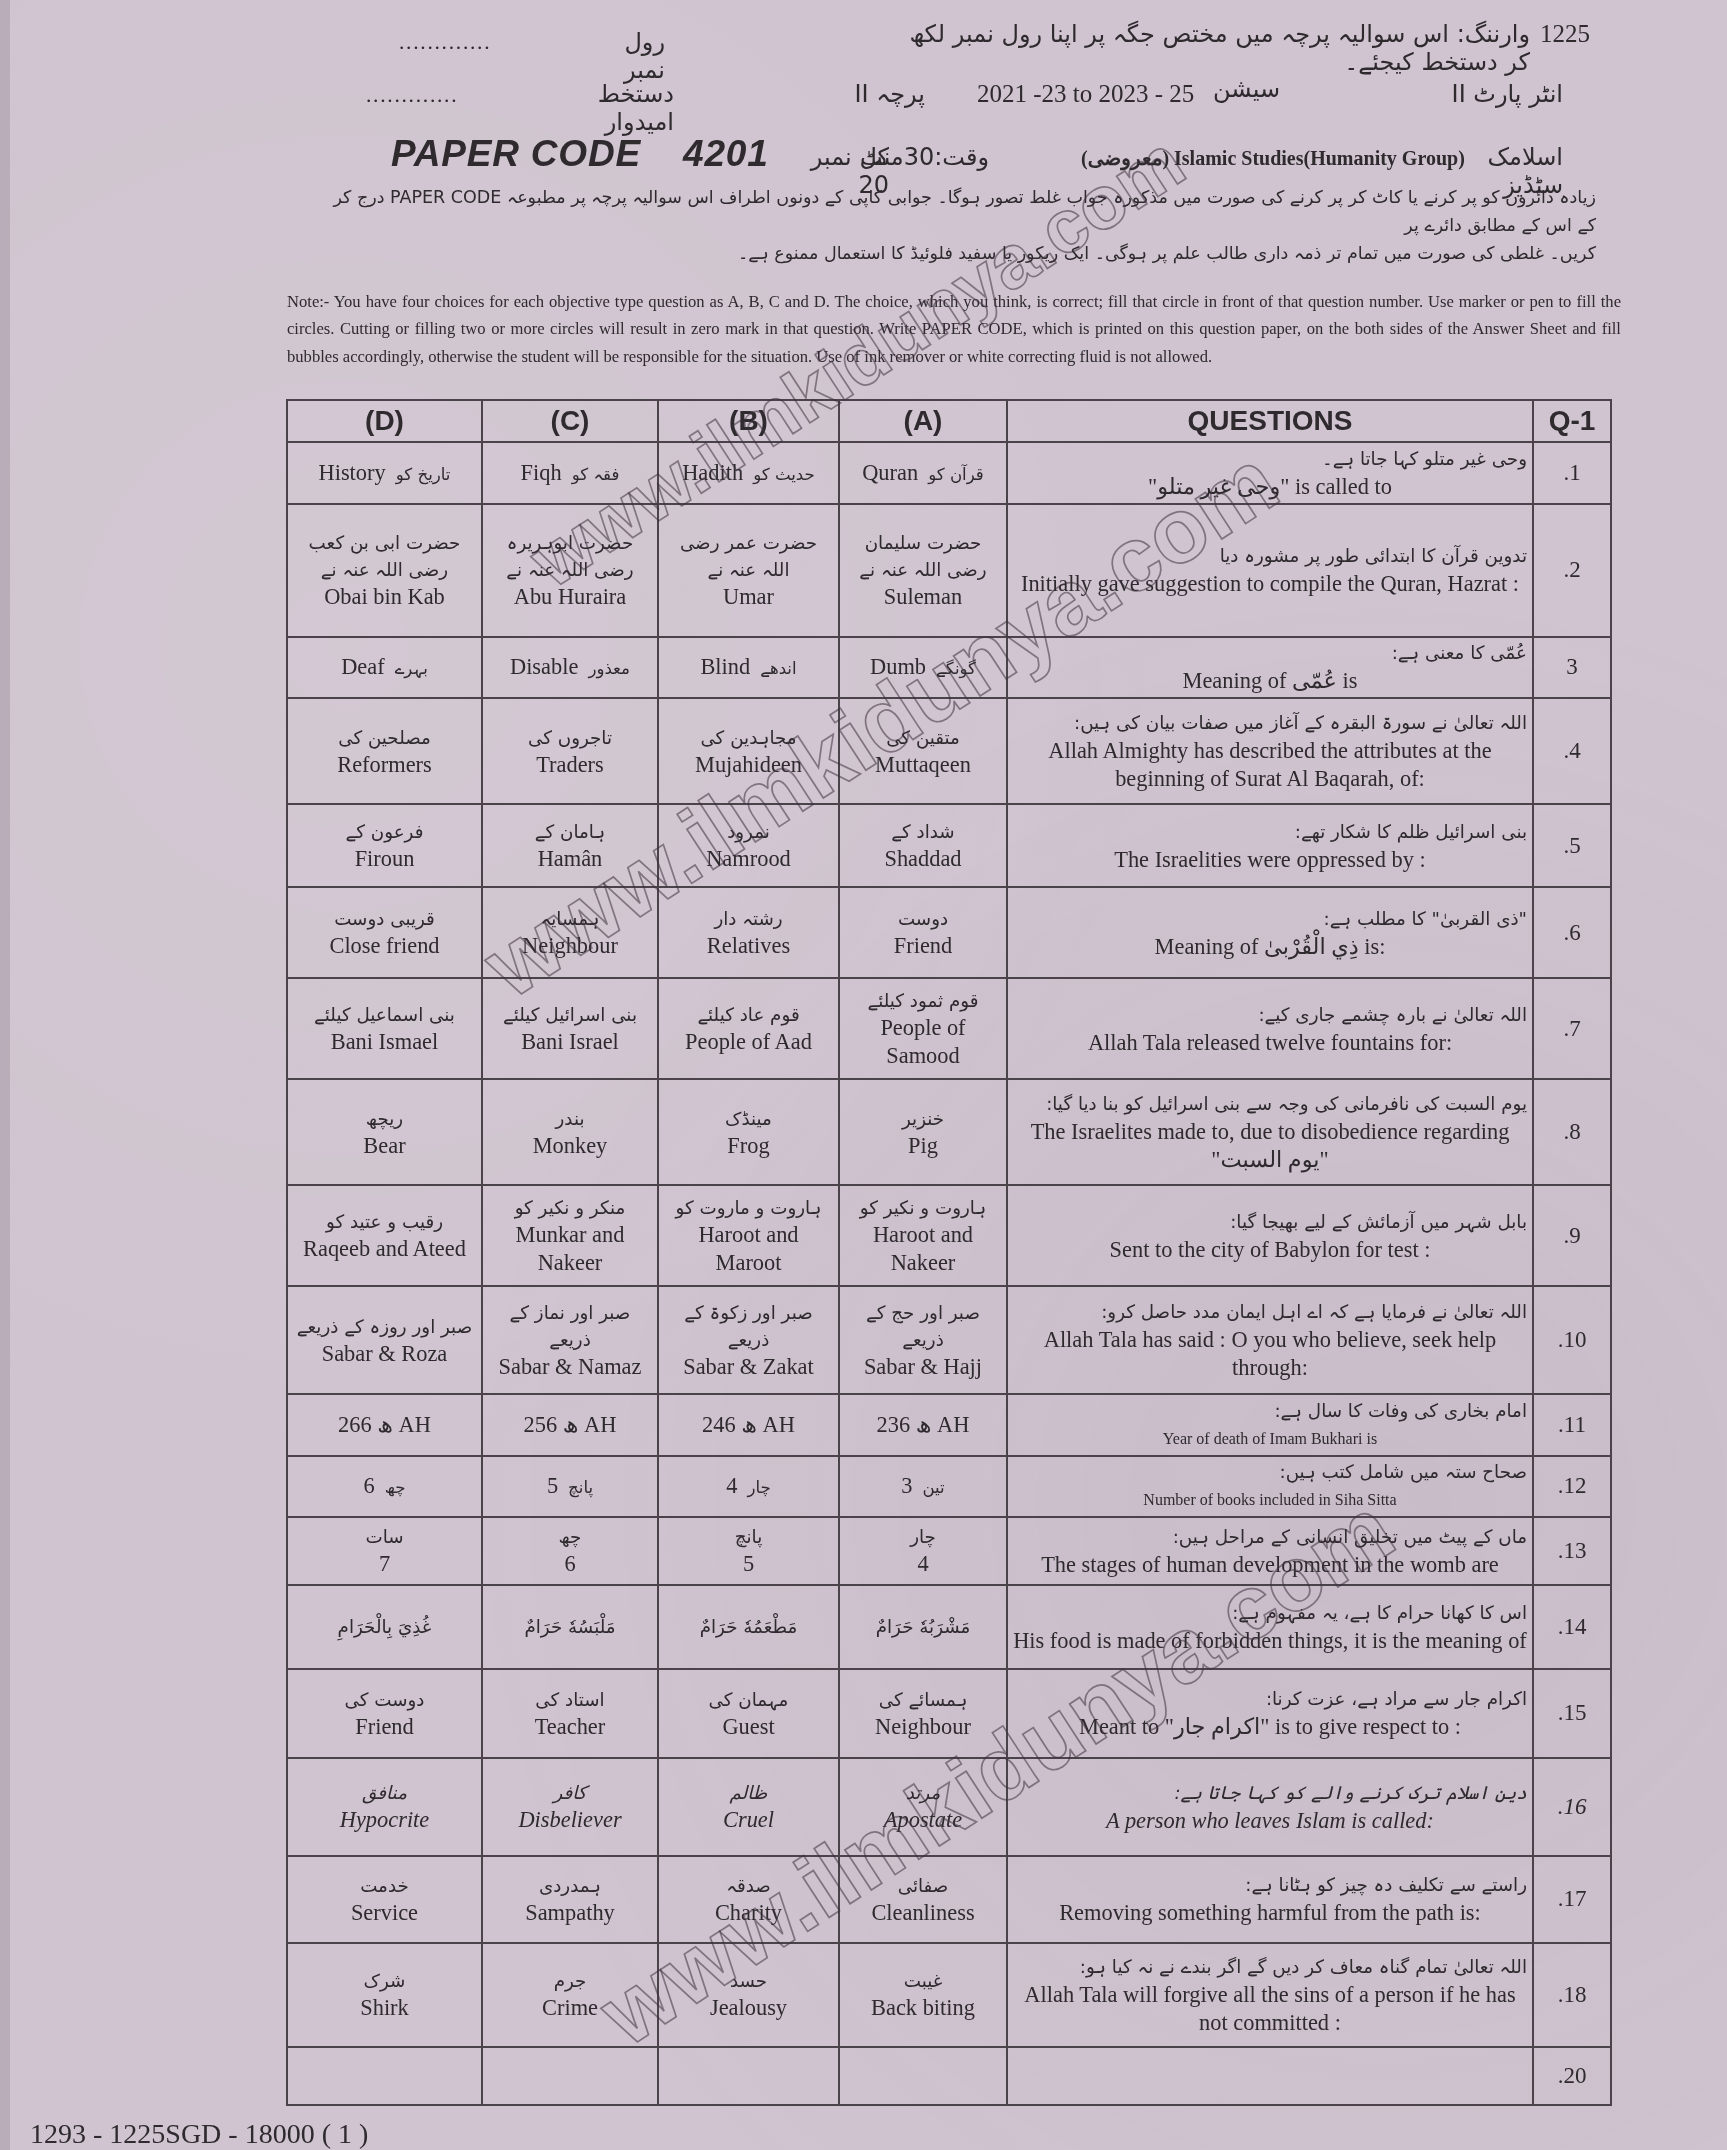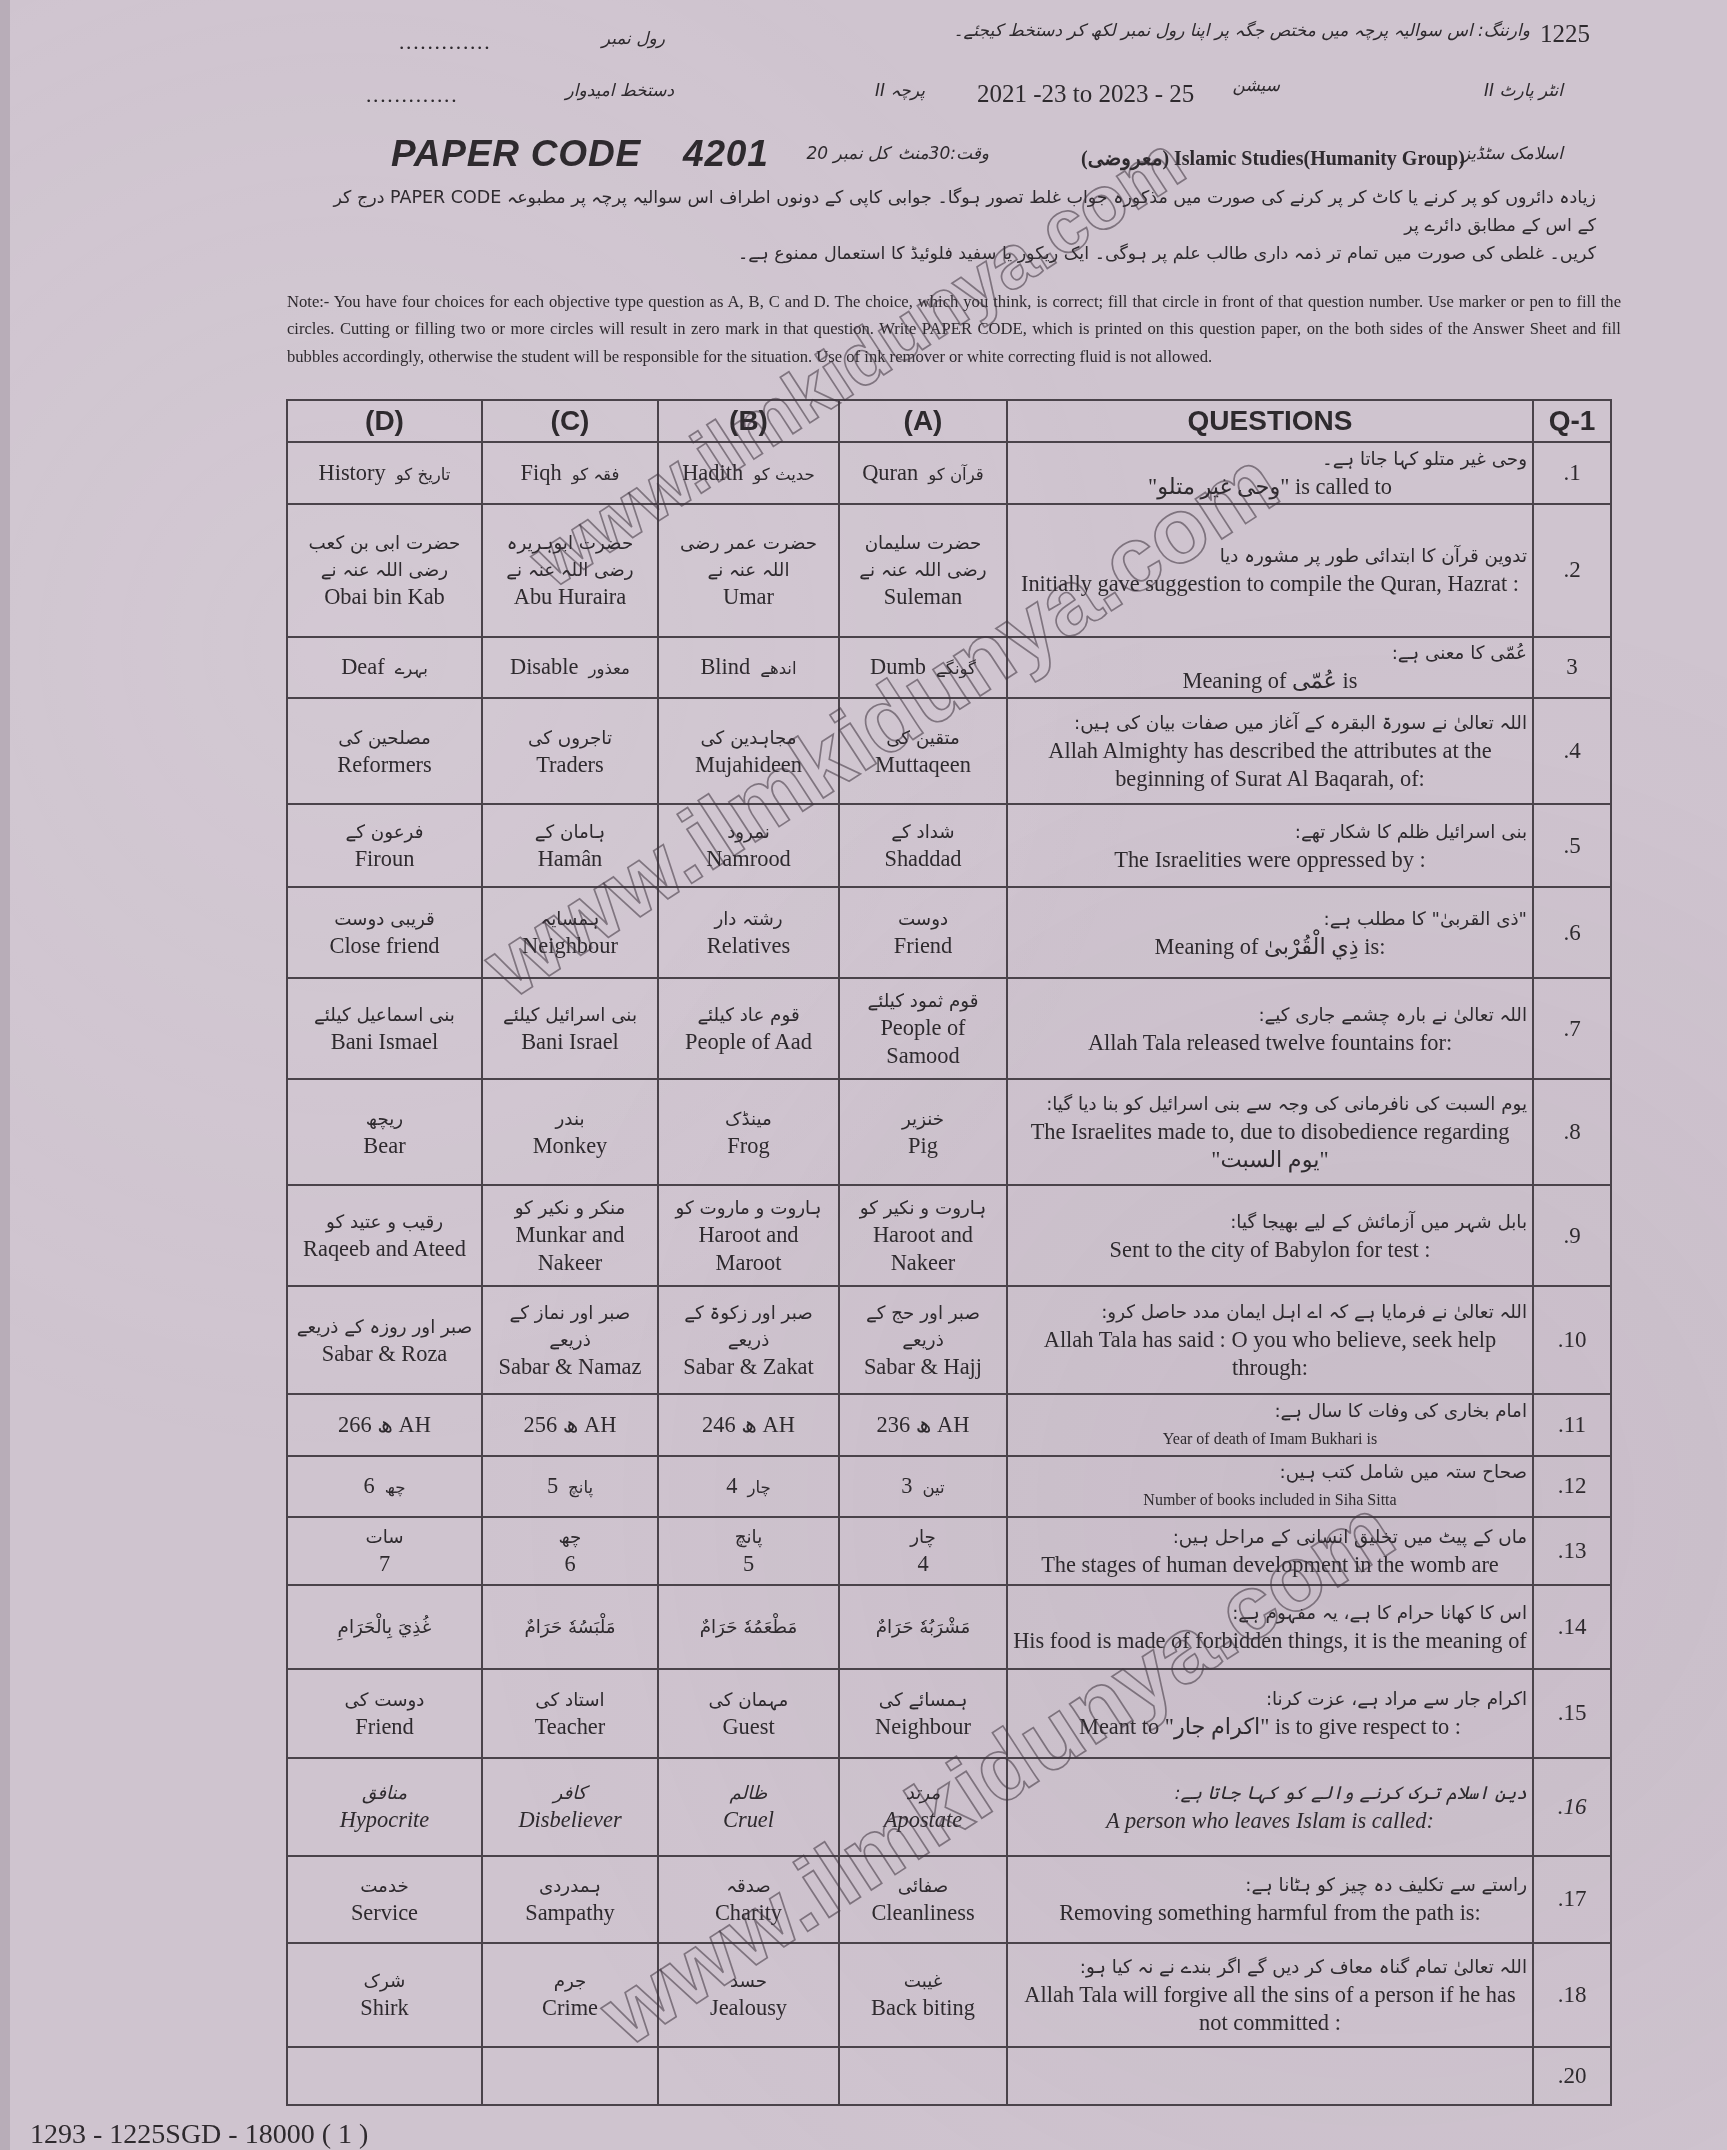--- a/index.html
+++ b/index.html
@@ -9,21 +9,21 @@
     background-image:
       radial-gradient(circle at 20% 30%, rgba(255,255,255,0.08), transparent 40%),
       radial-gradient(circle at 80% 70%, rgba(120,100,120,0.08), transparent 45%);
     color:#2e2a2e;
     font-family:"Liberation Serif", "DejaVu Serif", serif;
   }
   .abs { position:absolute; }
   .left-edge { position:absolute; left:0; top:0; width:10px; height:2151px; background:#b8adb8; }
   .ur { direction:rtl; font-family:"DejaVu Sans", sans-serif; }
   .hdr-num { font-size:25px; }
-  .hdr-urdu { font-size:17px;font-style:italic; }
+  .hdr-urdu { font-size:24px; }
   .dots { letter-spacing:1.7px; font-size:21.6px; }
   .paper-code { font-family:"Liberation Sans", sans-serif; font-weight:bold; font-size:37px; letter-spacing:0.8px; }
   .note-urdu { font-size:17.5px; line-height:28px; text-align:right; }
   .note-en { font-size:16.6px; line-height:27.4px; font-family:"Liberation Serif", serif; text-align:justify; }
 
   table.q {
     position:absolute; left:286px; top:399px; width:1324px;
     border-collapse:collapse; table-layout:fixed;
   }
   table.q td, table.q th {

